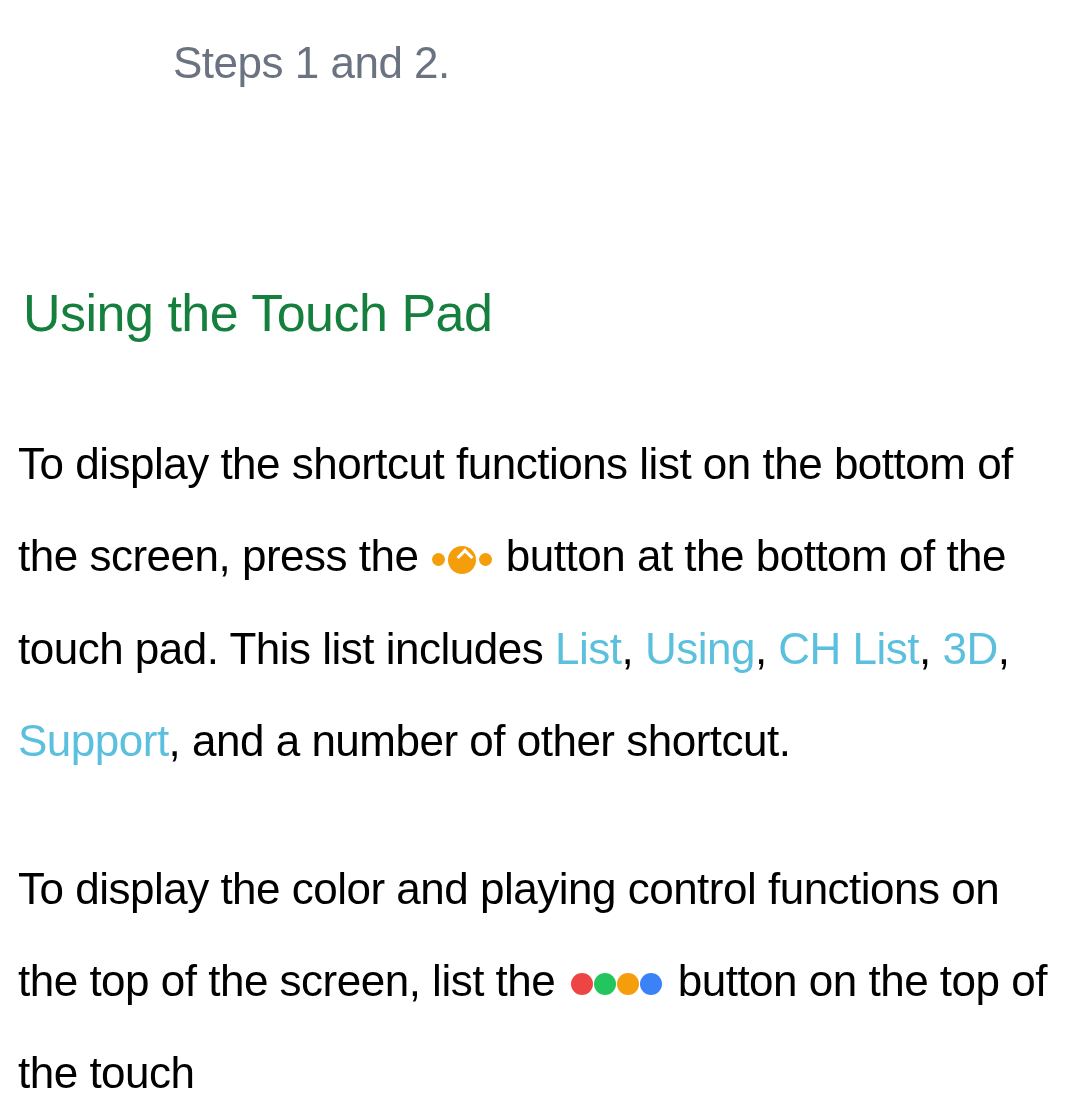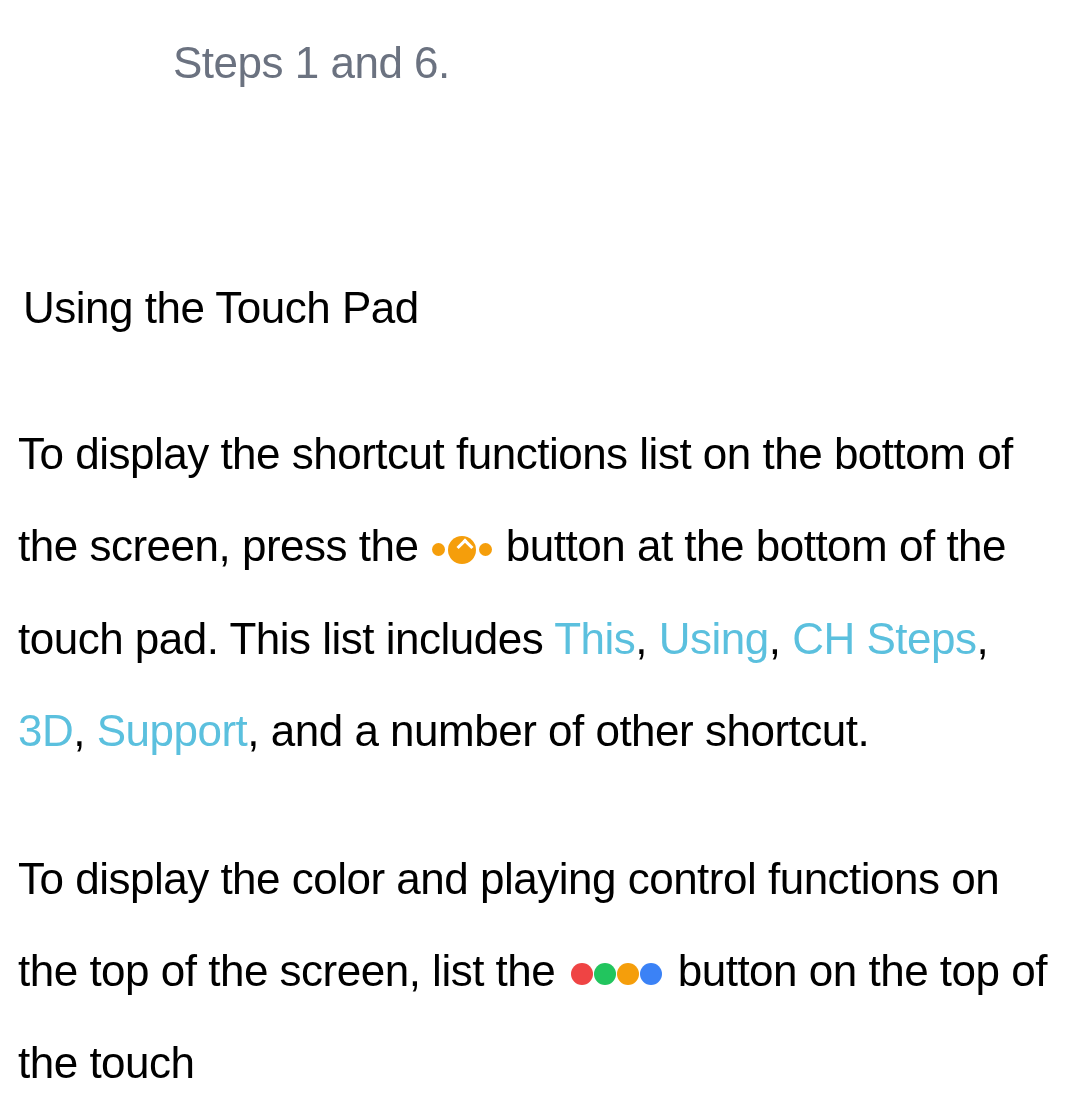--- a/index.html
+++ b/index.html
@@ -16,22 +16,22 @@
       overflow: hidden;
     }
     .steps-line {
       font-size: 44px;
       color: #6b7280;
       margin-left: 155px;
       margin-top: 18px;
       letter-spacing: -0.5px;
     }
     .section-heading {
-      font-size: 44px;
-      color: #000000;
+      font-size: 52px;
+      color: #15803d;
       margin-top: 195px;
       margin-left: 5px;
       letter-spacing: -0.5px;
     }
     .body-paragraph {
       font-size: 44px;
       color: #000000;
       line-height: 2.1;
       margin-top: 75px;
       margin-left: 0px;
@@ -97,30 +97,30 @@
       display: inline-block;
     }
     .cdot-red { background: #ef4444; }
     .cdot-green { background: #22c55e; }
     .cdot-orange { background: #f59e0b; }
     .cdot-blue { background: #3b82f6; }
   </style>
 </head>
 <body>
 
-<div class="steps-line">Steps 1 and 6.</div>
+<div class="steps-line">Steps 1 and 2.</div>
 
 <div class="section-heading">Using the Touch Pad</div>
 
 <div class="body-paragraph">
   <span>To display the shortcut functions list on the bottom of the screen, press the </span><span class="shortcut-icon">
       <span class="dot-small"></span>
       <span class="dot-large"></span>
       <span class="dot-small"></span>
-    </span><span> button at the bottom of the touch pad. This list includes </span><span class="link-text">This</span><span>, </span><span class="link-text">Using</span><span>, </span><span class="link-text">CH Steps</span><span>, </span><span class="link-text">3D</span><span>, </span><span class="link-text">Support</span><span>, and a number of other shortcut.</span>
+    </span><span> button at the bottom of the touch pad. This list includes </span><span class="link-text">List</span><span>, </span><span class="link-text">Using</span><span>, </span><span class="link-text">CH List</span><span>, </span><span class="link-text">3D</span><span>, </span><span class="link-text">Support</span><span>, and a number of other shortcut.</span>
 </div>
 
 <div class="body-paragraph-2">
   <span>To display the color and playing control functions on the top of the screen, list the </span><span class="color-dots">
       <span class="cdot cdot-red"></span>
       <span class="cdot cdot-green"></span>
       <span class="cdot cdot-orange"></span>
       <span class="cdot cdot-blue"></span>
     </span><span> button on the top of the touch</span>
 </div>

